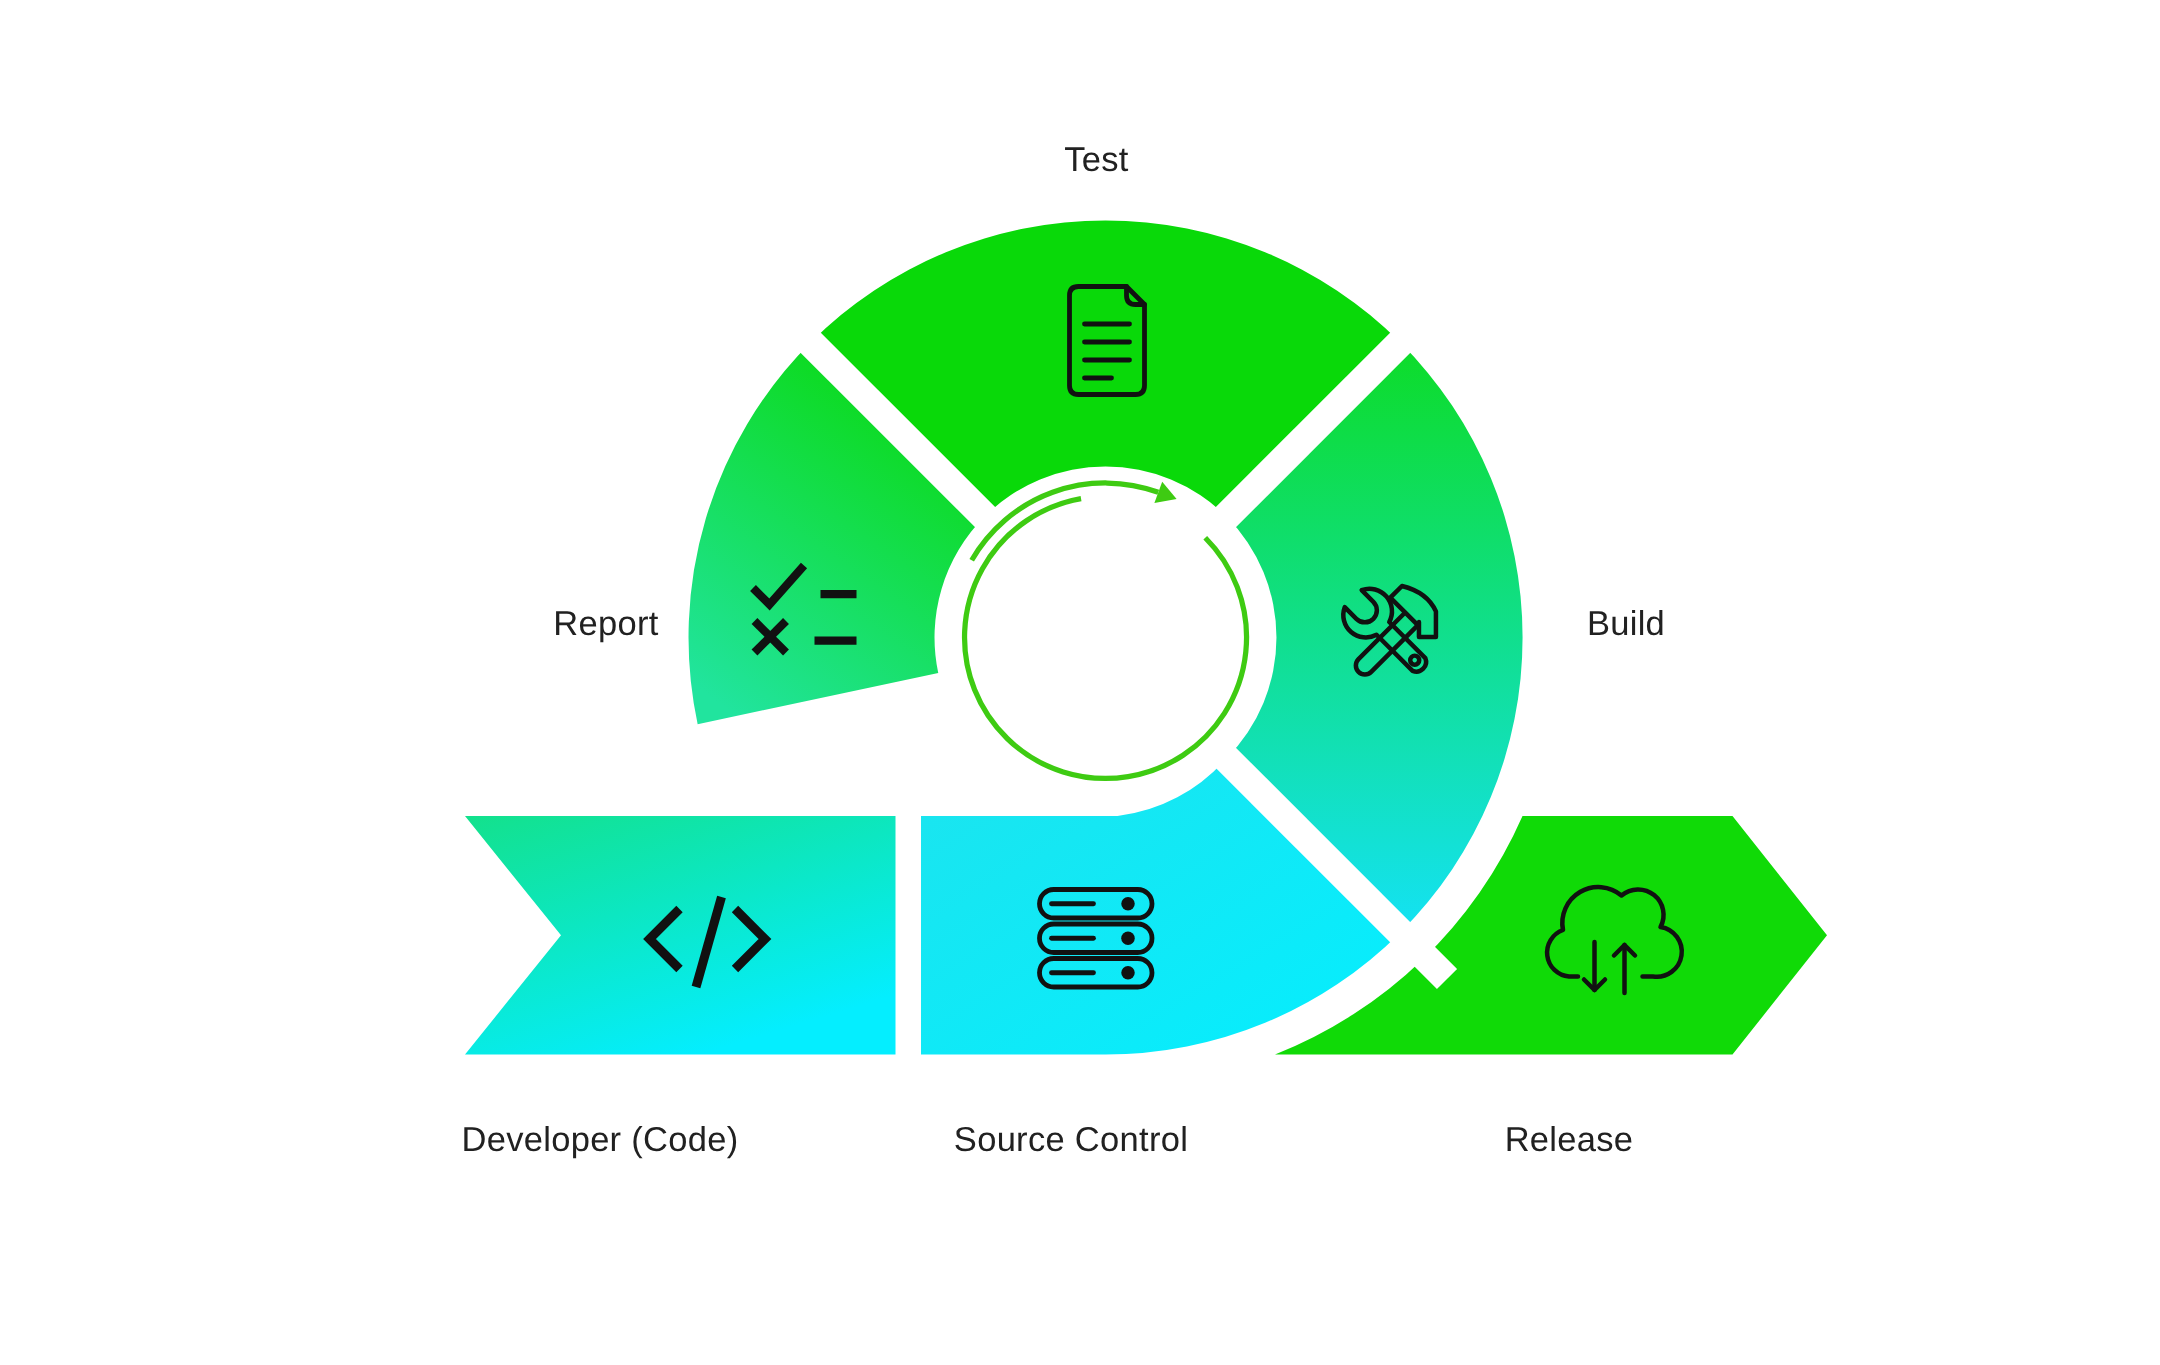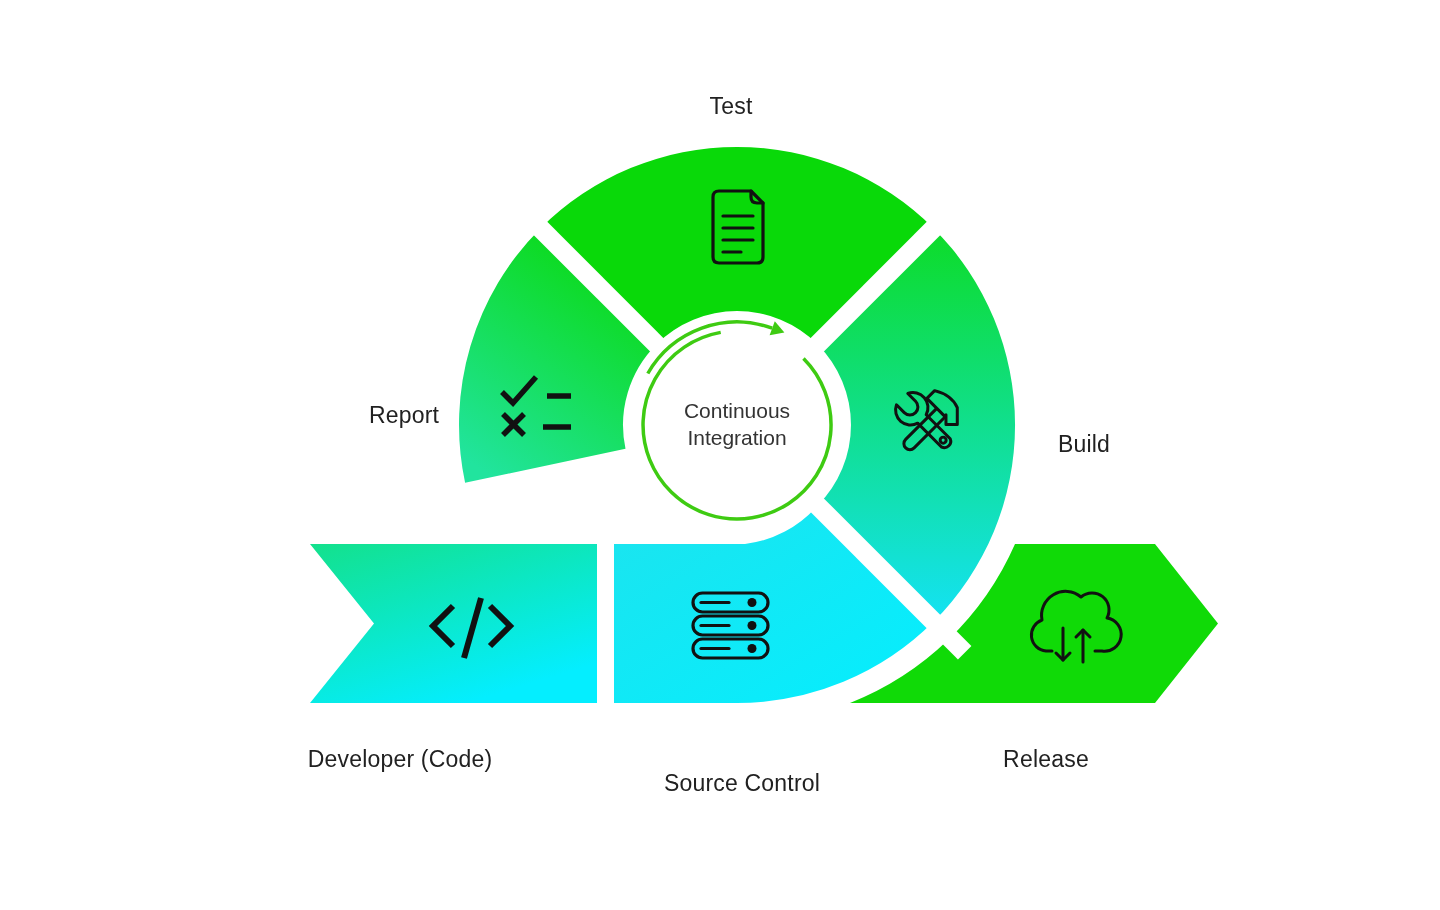--- a/index.html
+++ b/index.html
@@ -139,26 +139,22 @@
       <path d="M -16 29 L -9 36 L -2 29"></path>
       <path d="M 11 38 L 11 6"></path>
       <path d="M 4 13 L 11 6 L 18 13"></path>
     </g>
   </svg>
 
   <div class="stage-label" style="left:731px;top:93px;">Test</div>
 
   <div class="stage-label" style="left:379px;top:402px;margin-left:25px;">Report</div>
 
-  <div class="stage-label" style="left:1084px;top:402px;margin-top:29px;">Build</div>
+  <div class="stage-label" style="left:1084px;top:402px;">Build</div>
 
   <div class="stage-label" style="left:400px;top:746px;">Developer (Code)</div>
 
-  <div class="stage-label" style="left:742px;top:746px;margin-top:24px;">Source Control</div>
+  <div class="stage-label" style="left:714px;top:746px;">Source Control</div>
 
   <div class="stage-label" style="left:1046px;top:746px;">Release</div>
 
-  <div class="center-label">
-    <span>Continuous</span><br>
-    <span>Integration</span>
-  </div>
 
 </div>
 
 </body></html>

